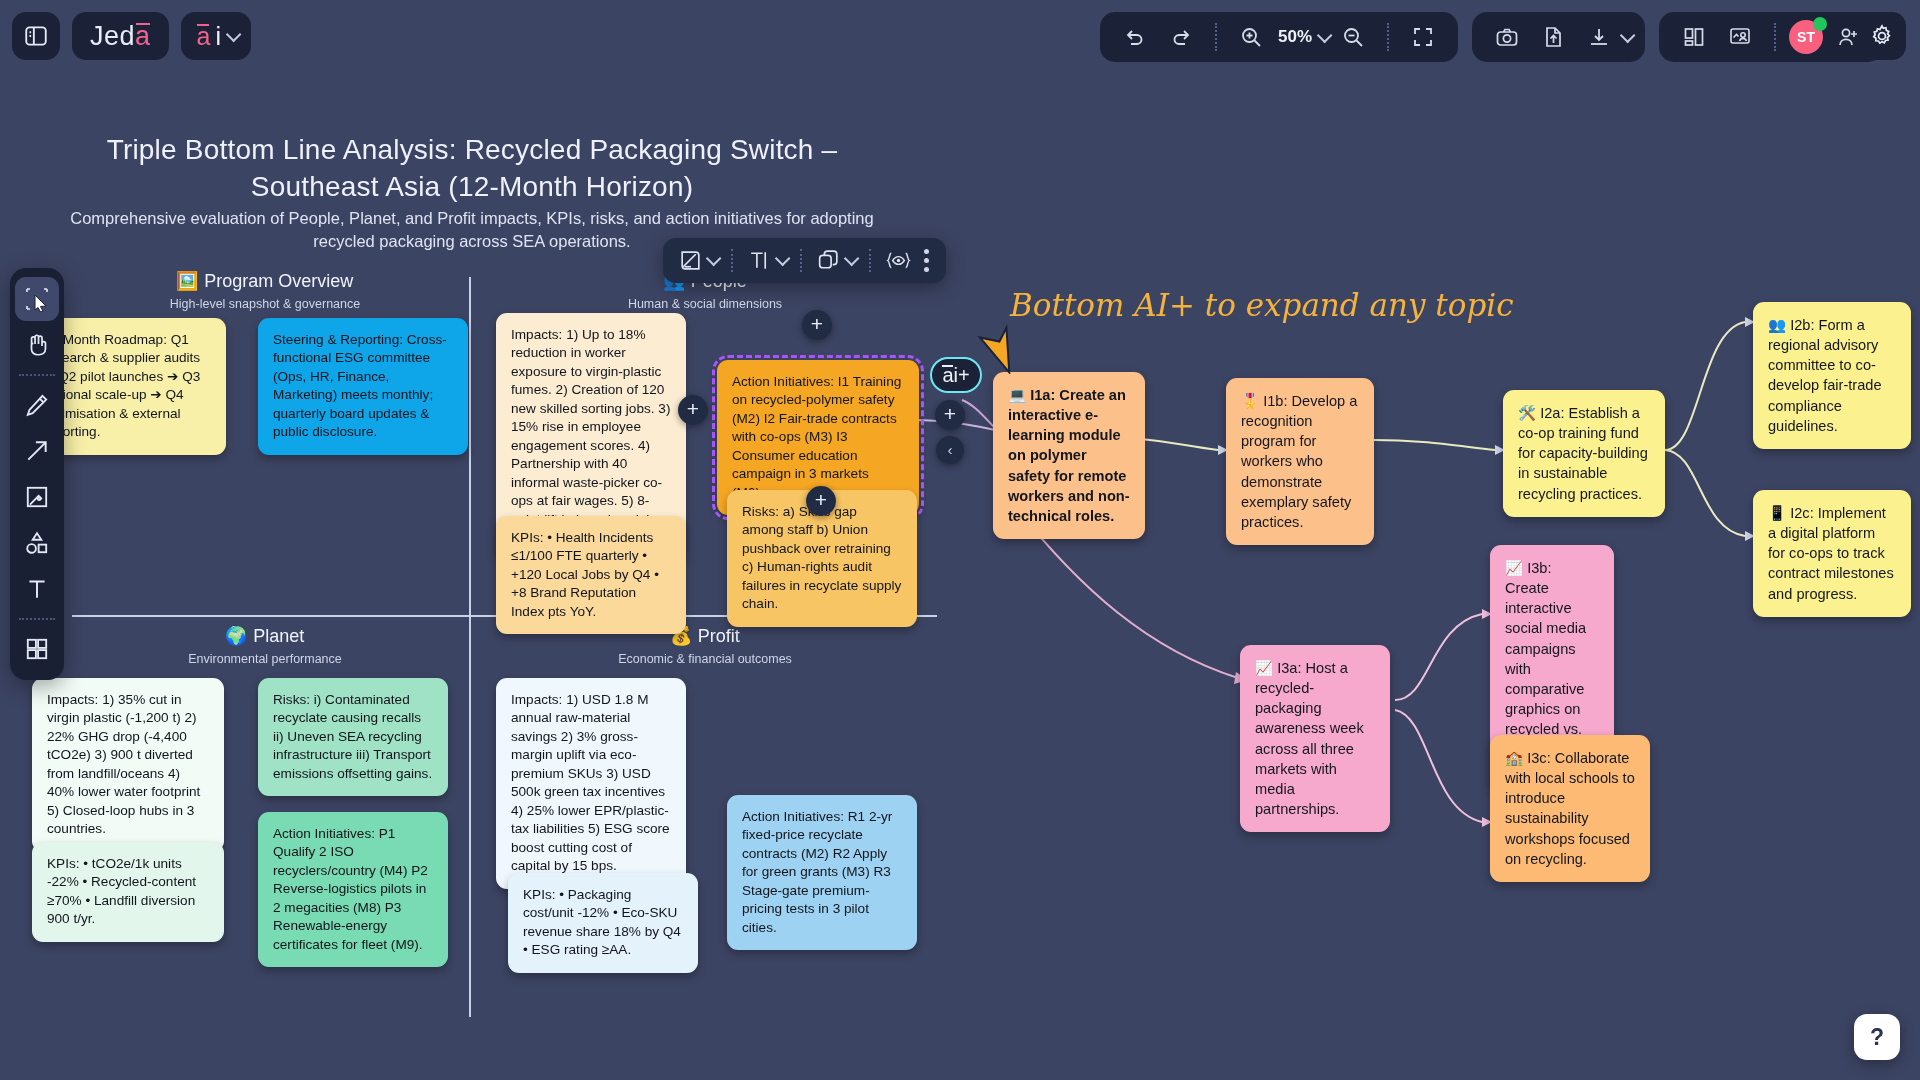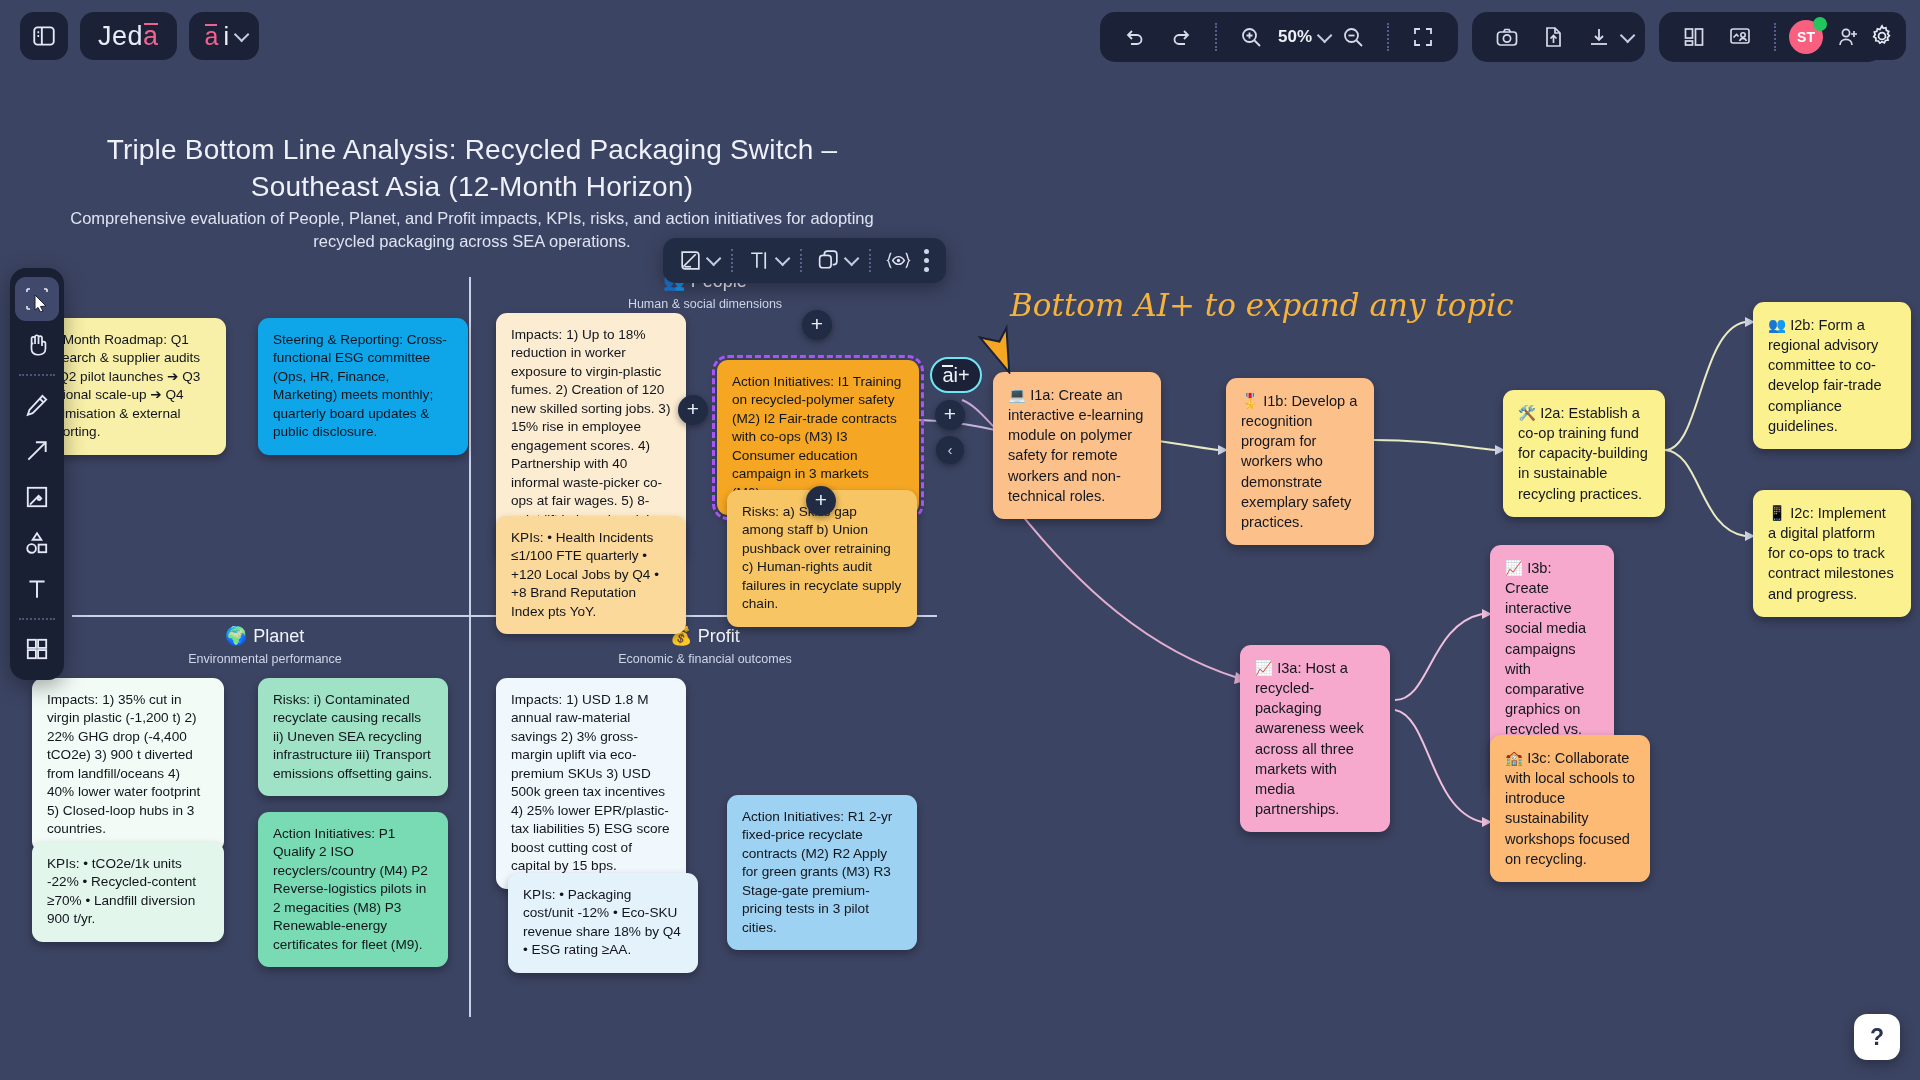--- a/index.html
+++ b/index.html
@@ -10,21 +10,21 @@
     font-family: "Liberation Sans", sans-serif;
   }
   #app { position: relative; width: 1920px; height: 1080px; }
 
   
   .topbar {
     position: absolute; top: 0; left: 0; width: 1920px; height: 72px;
     background: #3c4463;
     z-index: 60;
   }
-  .tb-left { position: absolute; left: 20px; top: 12px; display: flex; align-items: center; gap: 12px; text-align: center; }
+  .tb-left { position: absolute; left: 12px; top: 12px; display: flex; align-items: center; gap: 12px; text-align: center; }
   .pillbtn {
     background: #1b2237; border-radius: 14px; height: 48px;
     display: flex; align-items: center; justify-content: center;
     color: #e7ebf5;
   }
   .sq48 { width: 48px; }
   .logo-pill { padding: 0 18px; font-size: 27px; letter-spacing: .5px; font-weight: 500; }
   .logo-pill .jed { color: #e9edf7; }
   .logo-pill .a-ovl { color: #f2628e; position: relative; }
   .logo-pill .a-ovl::before {
@@ -185,20 +185,24 @@
 </head>
 <body>
 
 <div id="app">
 
   <div class="canvas">
 
     <div class="qline q-h" style="left:72px; top:615px; width:865px;"></div>
     <div class="qline q-v" style="left:469px; top:277px; width:2px; height:740px;"></div>
 
+    <div class="qhead" style="left:100px; top:270px; width:330px;">
+      <div class="qt">🖼️ Program Overview</div>
+      <div class="qs">High-level snapshot &amp; governance</div>
+    </div>
     <div class="qhead" style="left:540px; top:270px; width:330px;">
       <div class="qt">👥 People</div>
       <div class="qs">Human &amp; social dimensions</div>
     </div>
     <div class="qhead" style="left:100px; top:625px; width:330px;">
       <div class="qt">🌍 Planet</div>
       <div class="qs">Environmental performance</div>
     </div>
     <div class="qhead" style="left:540px; top:625px; width:330px;">
       <div class="qt">💰 Profit</div>
@@ -285,21 +289,21 @@
     <div class="aiplus">
       <span class="aa">a</span>
         <span>i+</span>
     </div>
     <div class="phandle" style="left:935px; top:400px;">+</div>
     <div class="chandle" style="left:936px; top:436px;">‹</div>
     <div class="phandle" style="left:678px; top:395px;">+</div>
     <div class="phandle" style="left:806px; top:486px;">+</div>
     <div class="phandle" style="left:802px; top:310px;">+</div>
 
-    <div class="node" style="left:993px; top:372px; width:168px; background:#fcc08a;">
+    <div class="node" style="left:993px; top:372px; width:152px; background:#fcc08a;font-weight:bold;">
       <span class="emo">💻</span><span>I1a: Create an interactive e-learning module on polymer safety for remote workers and non-technical roles.</span>
     </div>
     <div class="node" style="left:1226px; top:378px; width:148px; background:#fcc08a;">
       <span class="emo">🎖️</span><span>I1b: Develop a recognition program for workers who demonstrate exemplary safety practices.</span>
     </div>
     <div class="node" style="left:1503px; top:390px; width:162px; background:#fbf18e;">
       <span class="emo">🛠️</span><span>I2a: Establish a co-op training fund for capacity-building in sustainable recycling practices.</span>
     </div>
     <div class="node" style="left:1753px; top:302px; width:158px; background:#fbf18e;">
       <span class="emo">👥</span><span>I2b: Form a regional advisory committee to co-develop fair-trade compliance guidelines.</span>

